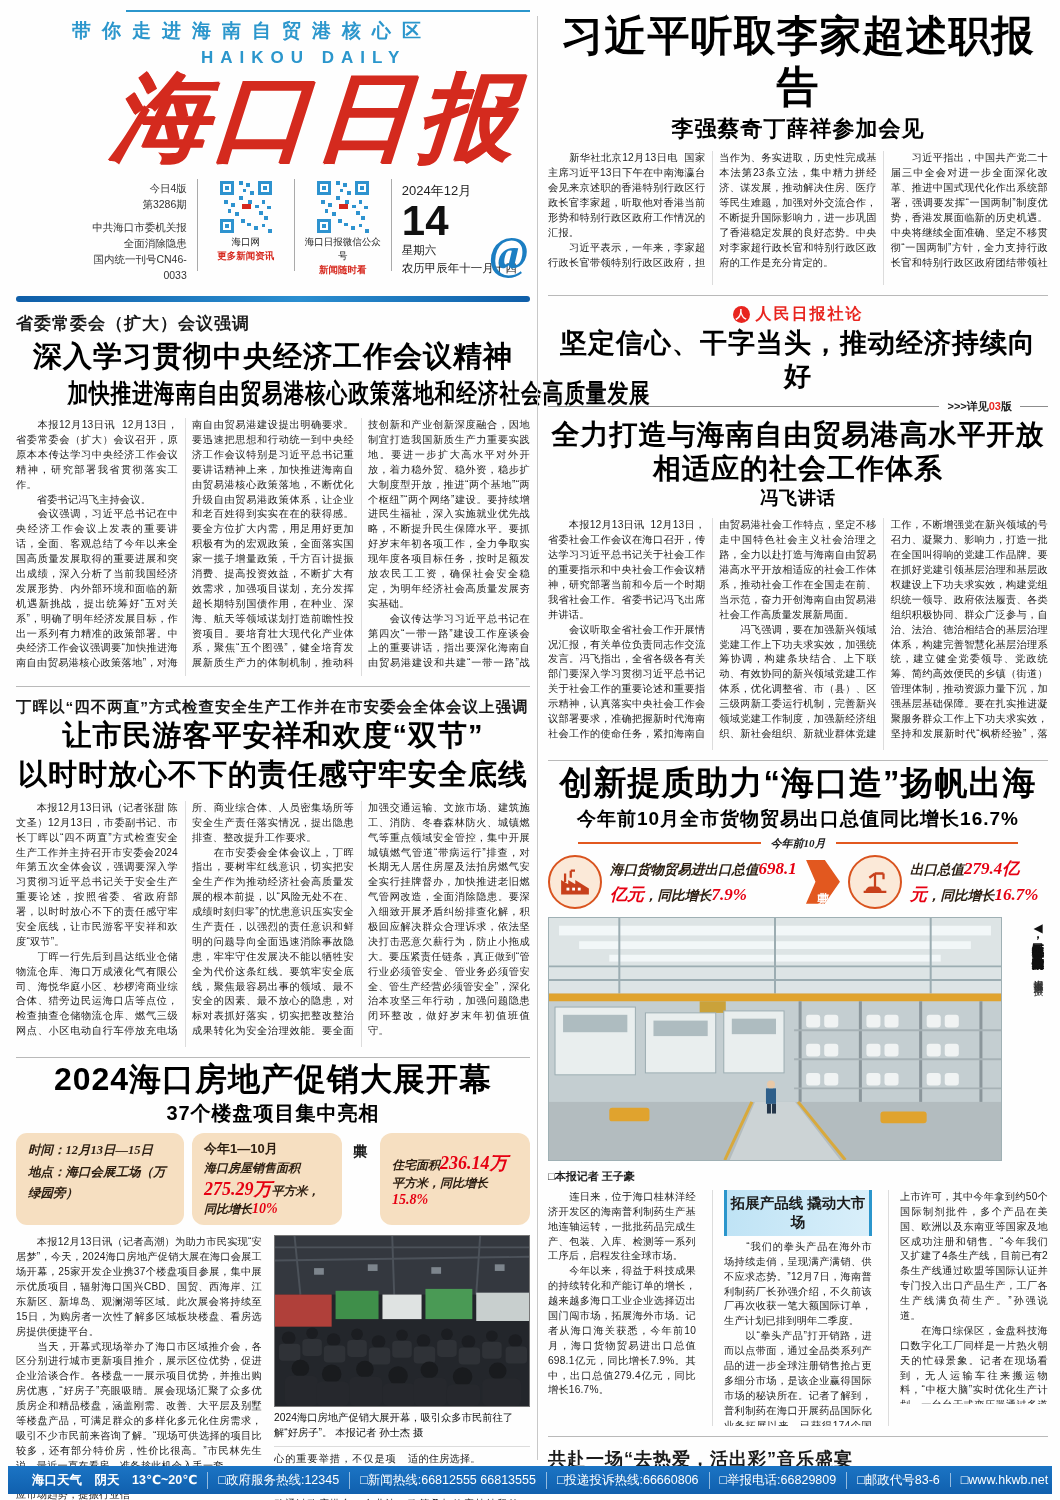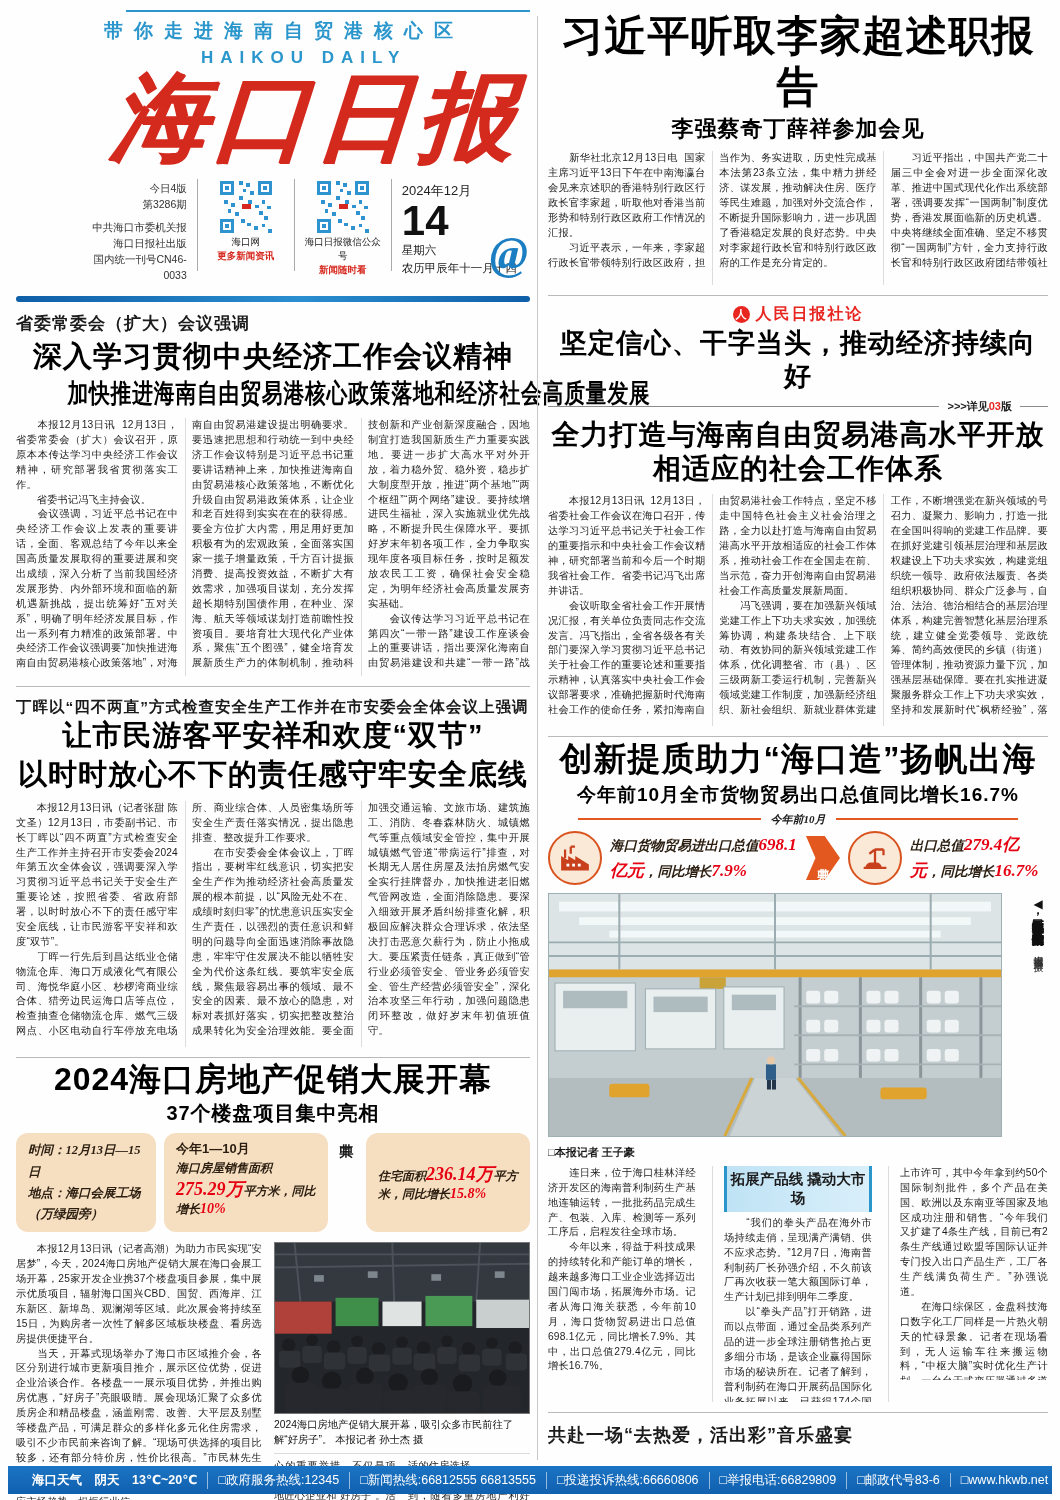--- a/index.html
+++ b/index.html
@@ -7,21 +7,21 @@
   .page { position:relative; width:1060px; height:1500px; background:#fefefe; margin:0 auto; overflow:hidden; color:#1b1b1b; }
 
   
   .lcol { position:absolute; left:16px; top:4px; width:514px; }
   .rcol { position:absolute; left:548px; top:10px; width:500px; }
   .vdiv { position:absolute; left:537px; top:16px; width:1px; height:1444px; background:#c8c8c8; }
 
   
   .masthead { position:relative; height:292px; }
   .mh-rule { border-top:2px solid #2b96cc; margin:6px 0 6px 110px; }
-  .mh-slogan { color:#2b96cc; font-size:19px; font-weight:bold; letter-spacing:11px; margin-left:88px; }
+  .mh-slogan { color:#2b96cc; font-size:19px; font-weight:bold; letter-spacing:11px; margin-left:56px; }
   .mh-en { color:#2b96cc; font-size:17px; font-weight:bold; letter-spacing:7px; margin:4px 0 0 185px; }
   .mh-brand { font-family:"Liberation Serif","DejaVu Serif",serif; font-style:italic; font-weight:900; font-size:96px; line-height:1.05; color:#d42a1e; letter-spacing:6px; margin-left:96px; text-shadow:1px 1px 0 #d42a1e; transform:skewX(-4deg); }
   .mh-info { display:flex; align-items:stretch; margin:10px 0 0 60px; height:92px; }
   .mh-cell { padding:2px 10px; font-size:10.5px; line-height:1.5; }
   .mh-cell + .mh-cell { border-left:1px solid #aaa; }
   .ed { text-align:right; width:130px; color:#333; }
   .ed .gap { height:8px; }
   .qrcell { width:104px; text-align:center; }
   .qrcell svg { width:52px; height:52px; display:block; margin:0 auto; }
   .qr-label { font-size:9.5px; margin-top:2px; color:#222; }
@@ -71,21 +71,21 @@
   .colset .cc { flex:1; border-left:1px solid #dcdcdc; padding-left:11px; }
   .colset .cc:first-child { border-left:none; padding-left:0; }
   .cc .art-body { margin-top:4px; }
   .sub2 { background:linear-gradient(90deg,#bfe3f5,#d9effa); text-align:center; font-size:14.5px; font-weight:900; padding:4px 2px; border-left:3px solid #2b96cc; border-right:3px solid #2b96cc; }
 
   
   .boxrow { display:flex; align-items:stretch; gap:8px; margin-top:8px; }
   .peach { background:#f6dfc1; border-radius:12px; padding:7px 12px; font-family:"Liberation Serif",serif; font-style:italic; font-weight:bold; color:#2b1d10; }
   .peach .bignum { color:#e60012; font-size:18px; }
   .peach .pct { color:#e60012; font-size:14px; }
-  .b1 { width:140px; font-size:12.5px; line-height:1.7; }
+  .b1 { width:168px; font-size:12.5px; line-height:1.7;border-radius:11px; }
   .b2 { flex:1; font-size:12px; }
   .b2-title { font-family:"Liberation Sans",sans-serif; font-style:normal; font-size:13px; font-weight:bold; margin-bottom:2px; }
   .qz { writing-mode:vertical-rl; text-orientation:upright; font-weight:900; font-size:14px; display:flex; align-items:center; padding:0 2px; }
   .b3 { flex:1; font-size:12px; display:flex; align-items:center; }
   .housing-content { position:relative; margin-top:10px; height:268px; }
   .housing-left { position:absolute; left:0; top:0; width:246px; }
   .housing-right { position:absolute; left:258px; top:0; right:0; }
   .expo-photo { height:172px; border:1px solid #777; overflow:hidden; }
   .expo-cap { font-size:10.3px; line-height:1.4; margin-top:4px; color:#111; }
   .mini-cols { display:flex; gap:12px; margin-top:6px; border-top:1px solid #dcdcdc; padding-top:5px; }
@@ -108,21 +108,21 @@
       <div class="mh-rule"></div>
       <div class="mh-slogan">带你走进海南自贸港核心区</div>
       <div class="mh-en">HAIKOU DAILY</div>
       <div class="mh-brand">海口日报</div>
       <div class="mh-info">
         <div class="mh-cell ed">
           <div>今日4版</div>
           <div>第3286期</div>
           <div class="gap"></div>
           <div>中共海口市委机关报</div>
-          <div>海口日报社出版</div>
+          <div>全面消除隐患</div>
           <div>国内统一刊号CN46-0033</div>
         </div>
         <div class="mh-cell qrcell">
           <svg viewBox="0 0 11 11">
             <g id="qrpat" fill="#2e93cf" shape-rendering="crispEdges">
               <rect x="0" y="0" width="3" height="3"></rect>
                 <rect x="0.6" y="0.6" width="1.8" height="1.8" fill="#fff"></rect>
                 <rect x="1.1" y="1.1" width="0.8" height="0.8"></rect>
               <rect x="8" y="0" width="3" height="3"></rect>
                 <rect x="8.6" y="0.6" width="1.8" height="1.8" fill="#fff"></rect>
@@ -326,20 +326,21 @@
       <div class="edit-more-row">
         <span class="line"></span>
         <span class="edit-more"><span>&gt;&gt;&gt;详见</span><span class="pg">03</span><span>版</span></span>
         <span class="line" style="flex:0 0 28px;"></span>
       </div>
     </div>
 
     <div>
       <div class="h1c" style="font-size:28px; margin-top:4px;">全力打造与海南自由贸易港高水平开放</div>
       <div class="h1c" style="font-size:28px;">相适应的社会工作体系</div>
+      <div class="h1c" style="font-size:18px; font-weight:bold; margin-top:2px;">冯飞讲话</div>
       <div class="art-body cols3" style="max-height:232px;">　　本报12月13日讯  12月13日，省委社会工作会议在海口召开，传达学习习近平总书记关于社会工作的重要指示和中央社会工作会议精神，研究部署当前和今后一个时期我省社会工作。省委书记冯飞出席并讲话。
 　　会议听取全省社会工作开展情况汇报，有关单位负责同志作交流发言。冯飞指出，全省各级各有关部门要深入学习贯彻习近平总书记关于社会工作的重要论述和重要指示精神，认真落实中央社会工作会议部署要求，准确把握新时代海南社会工作的使命任务，紧扣海南自由贸易港社会工作特点，坚定不移走中国特色社会主义社会治理之路，全力以赴打造与海南自由贸易港高水平开放相适应的社会工作体系，推动社会工作在全国走在前、当示范，奋力开创海南自由贸易港社会工作高质量发展新局面。
 　　冯飞强调，要在加强新兴领域党建工作上下功夫求实效，加强统筹协调，构建条块结合、上下联动、有效协同的新兴领域党建工作体系，优化调整省、市（县）、区三级两新工委运行机制，完善新兴领域党建工作制度，加强新经济组织、新社会组织、新就业群体党建工作，不断增强党在新兴领域的号召力、凝聚力、影响力，打造一批在全国叫得响的党建工作品牌。要在抓好党建引领基层治理和基层政权建设上下功夫求实效，构建党组织统一领导、政府依法履责、各类组织积极协同、群众广泛参与，自治、法治、德治相结合的基层治理体系，构建完善智慧化基层治理系统，建立健全党委领导、党政统筹、简约高效便民的乡镇（街道）管理体制，推动资源力量下沉，加强基层基础保障。要在扎实推进凝聚服务群众工作上下功夫求实效，坚持和发展新时代“枫桥经验”，落实“四下基层”制度，推进信访工作法治化，强化信访问题源头治理和多元化解工作，积极推进行业协会商会改革，完善志愿服务制度和工作体系，打造涉外重大活动、旅游服务、应急防控等领域志愿服务品牌。要加强党对社会工作的全面领导，强化责任落实，健全体系机制，建强社会工作队伍，巩固深化主题教育和党纪学习教育成果，努力打造政治坚定、素质优良、心系群众、服务社会、作风过硬的社会工作干部队伍，凝聚做好社会工作的强大合力。
 　　省领导倪强、王棋扬、纳云德、黎朝晖出席。（沈伟）</div>
     </div>
 
     <div class="hdiv"></div>
 
     <div>
       <div class="h1c" style="font-size:33px; margin-top:2px;">创新提质助力“海口造”扬帆出海</div>

